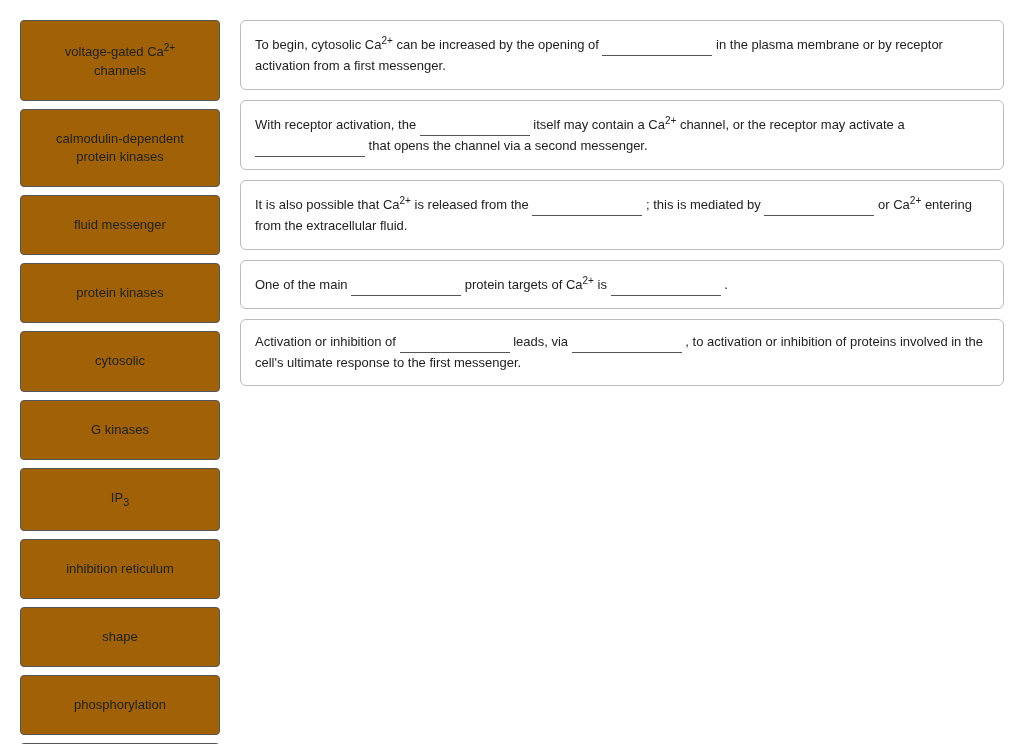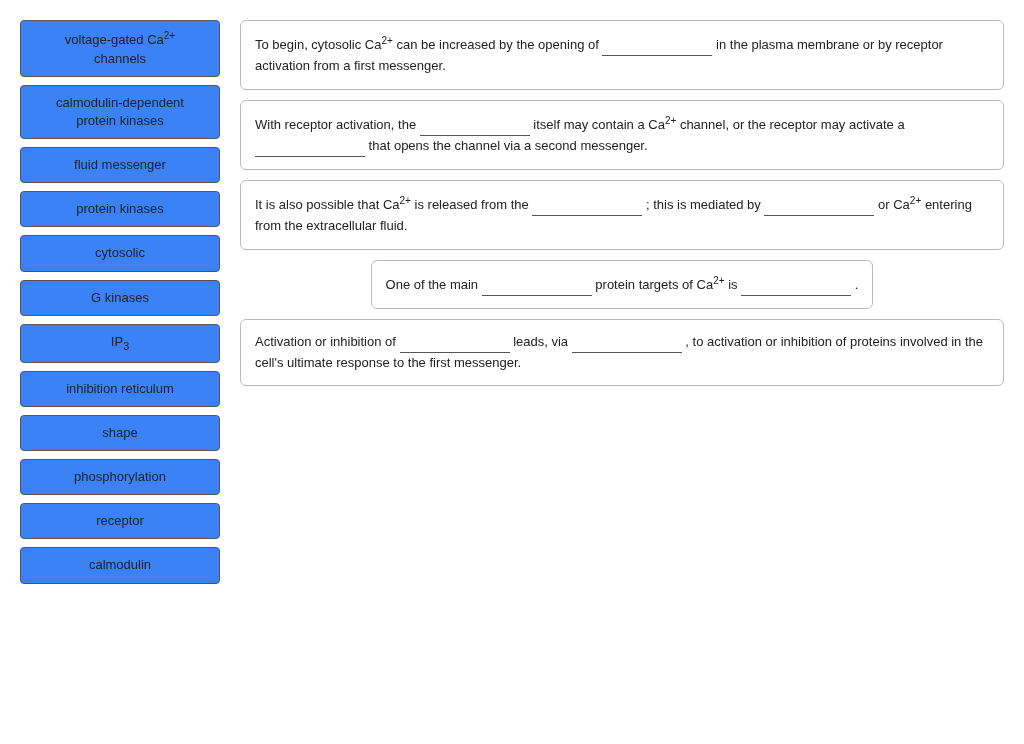--- a/index.html
+++ b/index.html
@@ -24,33 +24,32 @@
     .left-column {
       display: flex;
       flex-direction: column;
       gap: 8px;
       min-width: 200px;
       flex-shrink: 0;
     }
     .drag-item {
       border: 1.5px solid #555;
       border-radius: 4px;
-      padding: 8px 12px;
+      padding: 20px 12px;
       text-align: center;
       cursor: grab;
-      background: #3b82f6;
+      background: #a16207;
       font-size: 13px;
       line-height: 1.4;
     }
     .right-column {
       display: flex;
       flex-direction: column;
       gap: 10px;
       flex: 1;
-      align-items: center;
     }
     .question-box {
       border: 1.5px solid #bbb;
       border-radius: 6px;
       padding: 12px 14px;
       background: #fff;
       line-height: 1.6;
       font-size: 13px;
     }
     .blank {

